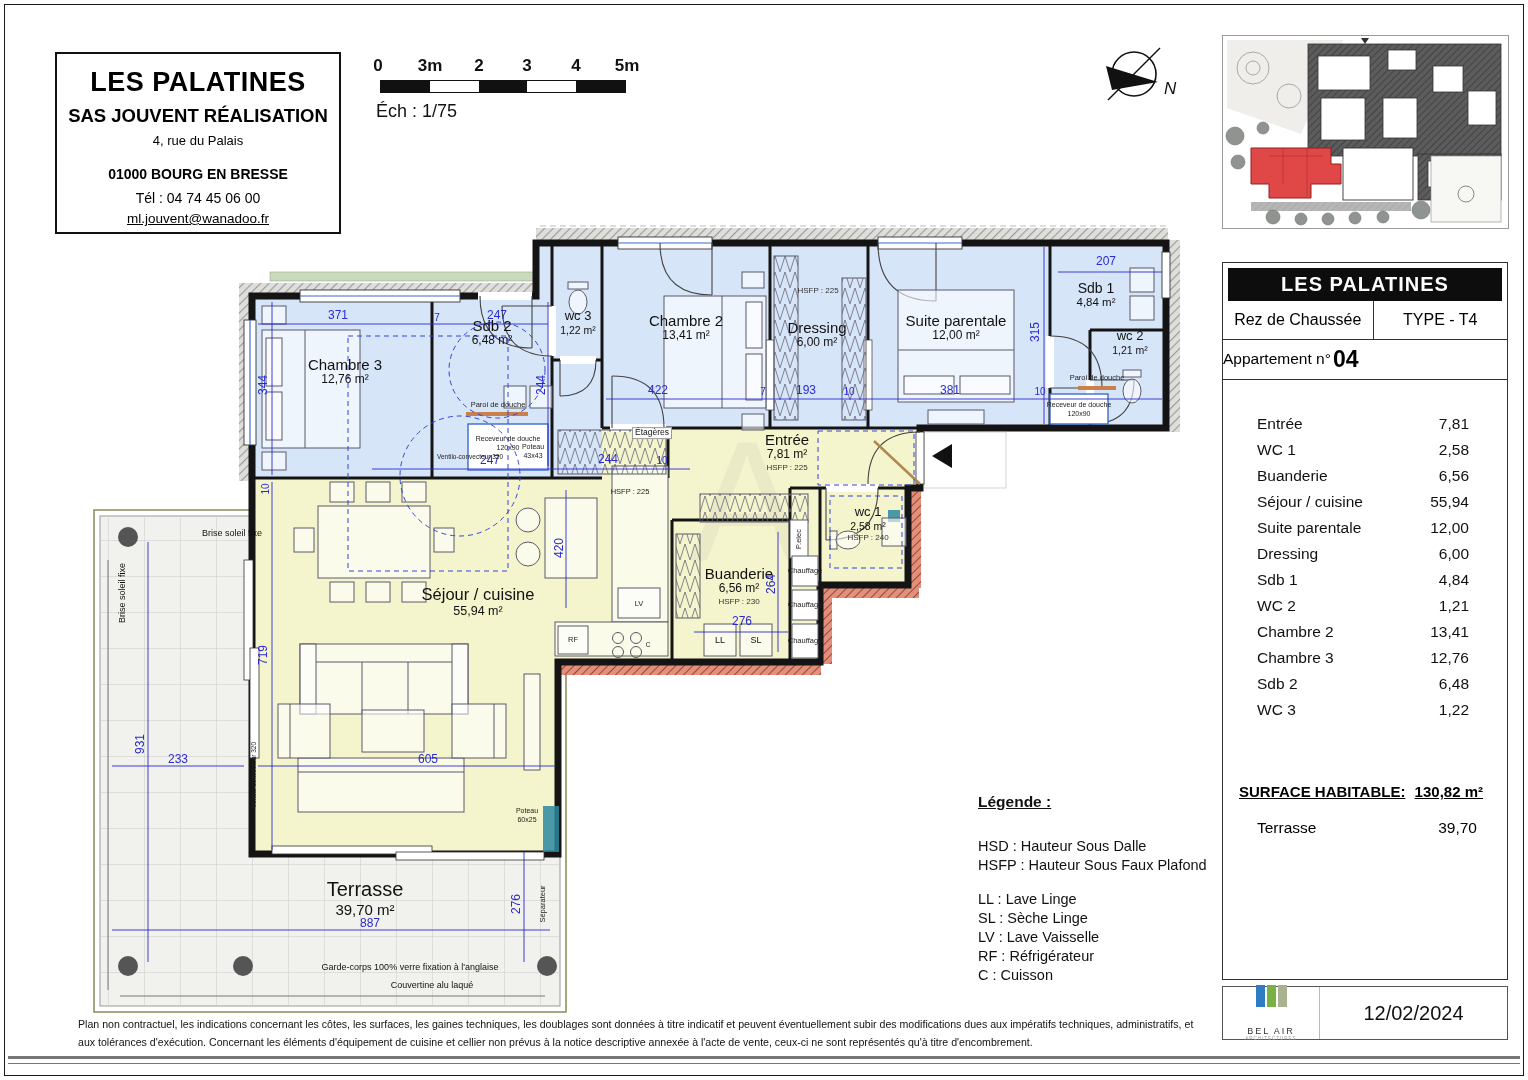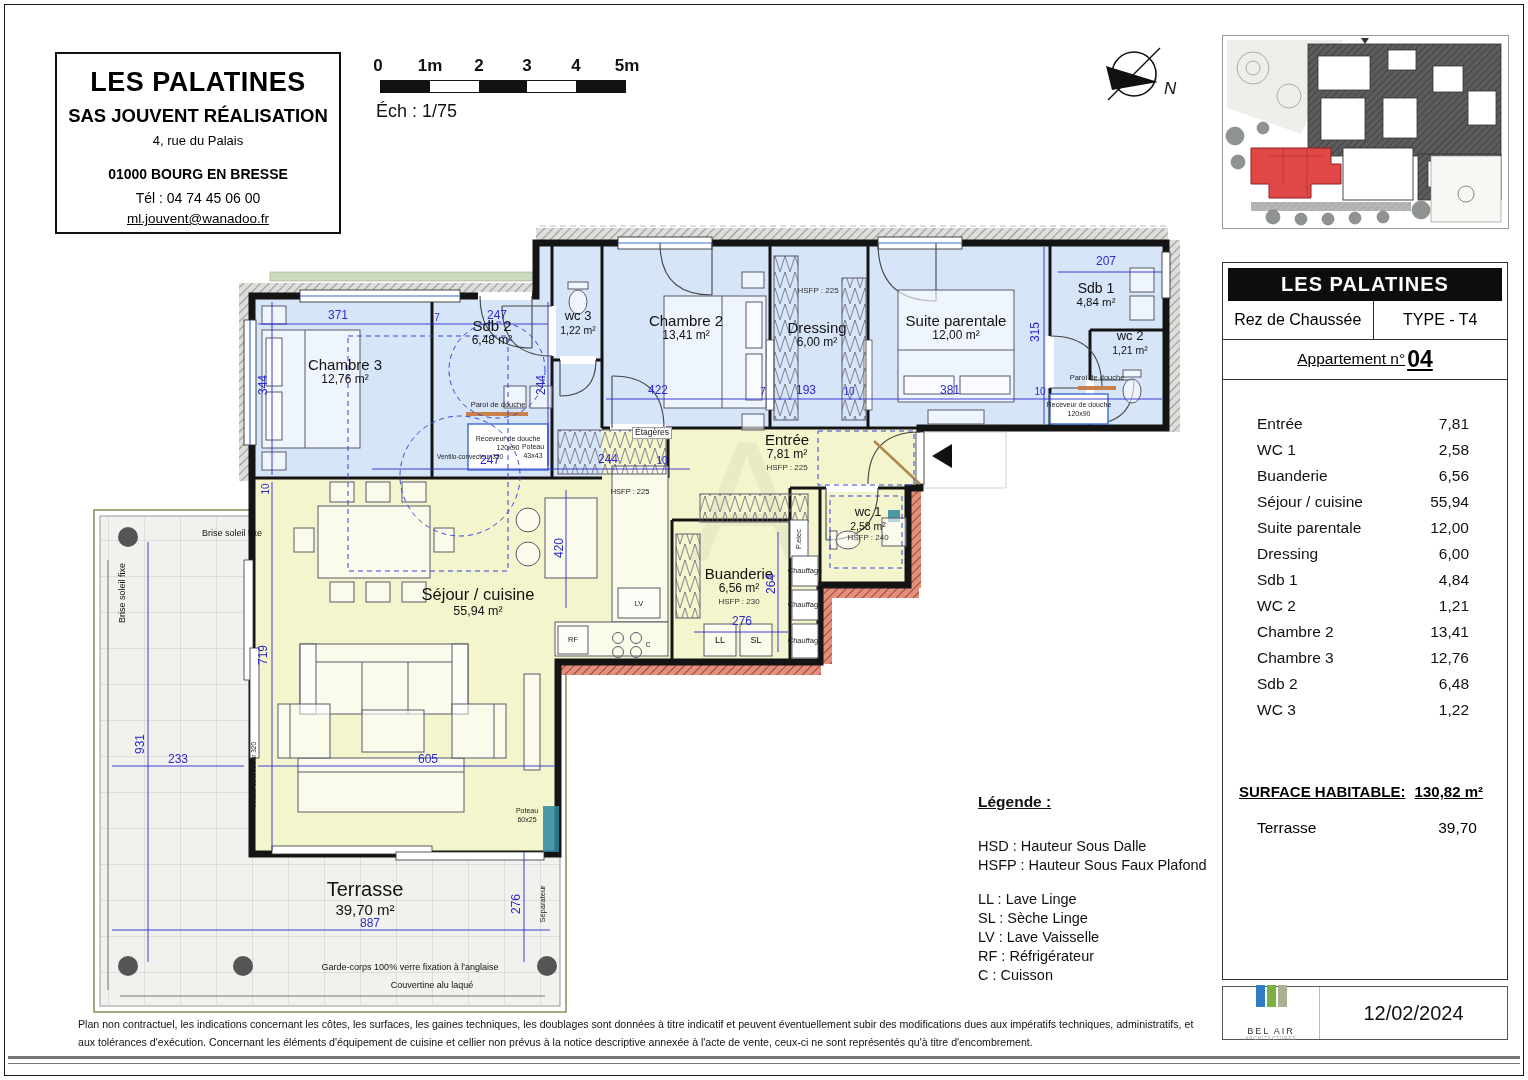--- a/index.html
+++ b/index.html
@@ -22,21 +22,21 @@
   .sbar div{flex:1;}
   .ech{left:376px;top:101px;font-size:18px;color:#111;}
 
   
   .panel{left:1222px;top:262px;width:284px;height:716px;border:1.5px solid #333;background:#fff;}
   .p-title{position:absolute;top:5px;left:5px;right:5px;height:33px;background:#0d0d0d;color:#fff;
            font-size:20px;font-weight:bold;letter-spacing:1px;display:flex;align-items:center;justify-content:center;}
   .p-sub{position:absolute;top:38px;left:0;right:0;height:38px;border-bottom:1.2px solid #333;display:flex;}
   .p-sub .c1{flex:1.12;border-right:1.2px solid #333;display:flex;align-items:center;justify-content:center;font-size:16px;}
   .p-sub .c2{flex:1;display:flex;align-items:center;justify-content:center;font-size:16px;font-weight:500;}
-  .p-apt{position:absolute;top:76px;left:0;right:0;height:40px;border-bottom:1.2px solid #333;display:flex;align-items:center;justify-content:center;gap:2px;text-decoration:underline;}
+  .p-apt{position:absolute;top:76px;left:0;right:0;height:40px;border-bottom:1.2px solid #333;display:flex;align-items:center;justify-content:flex-start;gap:2px;}
   .p-apt .a1{font-size:15.5px;}
   .p-apt .a2{font-size:23px;font-weight:bold;}
   .prow{position:absolute;left:34px;right:38px;height:24px;display:flex;justify-content:space-between;font-size:15.5px;color:#111;}
   .psurf{position:absolute;left:16px;right:24px;display:flex;justify-content:space-between;font-size:15px;font-weight:bold;}
   .psurf span{text-decoration:underline;}
   .pterr{position:absolute;left:34px;right:30px;display:flex;justify-content:space-between;font-size:15.5px;}
 
   
   .mapbox{left:1222px;top:35px;width:285px;height:192px;border:1px solid #999;background:#fff;}
   .logobox{left:1222px;top:986px;width:284px;height:52px;border:1.2px solid #555;display:flex;background:#fff;}
@@ -449,21 +449,21 @@
     <div class="t1">LES PALATINES</div>
     <div class="t2">SAS JOUVENT RÉALISATION</div>
     <div class="t3">4, rue du Palais</div>
     <div class="t4">01000 BOURG EN BRESSE</div>
     <div class="t5">Tél : 04 74 45 06 00</div>
     <div><span class="t6">ml.jouvent@wanadoo.fr</span></div>
   </div>
 
   <div>
     <span class="stick" style="left:378px;top:56px">0</span>
-    <span class="stick" style="left:430px;top:56px">1m</span>
+    <span class="stick" style="left:430px;top:56px">3m</span>
     <span class="stick" style="left:479px;top:56px">2</span>
     <span class="stick" style="left:527px;top:56px">3</span>
     <span class="stick" style="left:576px;top:56px">4</span>
     <span class="stick" style="left:627px;top:56px">5m</span>
     <div class="abs sbar">
       <div style="background:#111"></div>
         <div style="background:#fff"></div>
         <div style="background:#111"></div>
       <div style="background:#fff"></div>
         <div style="background:#111"></div>

